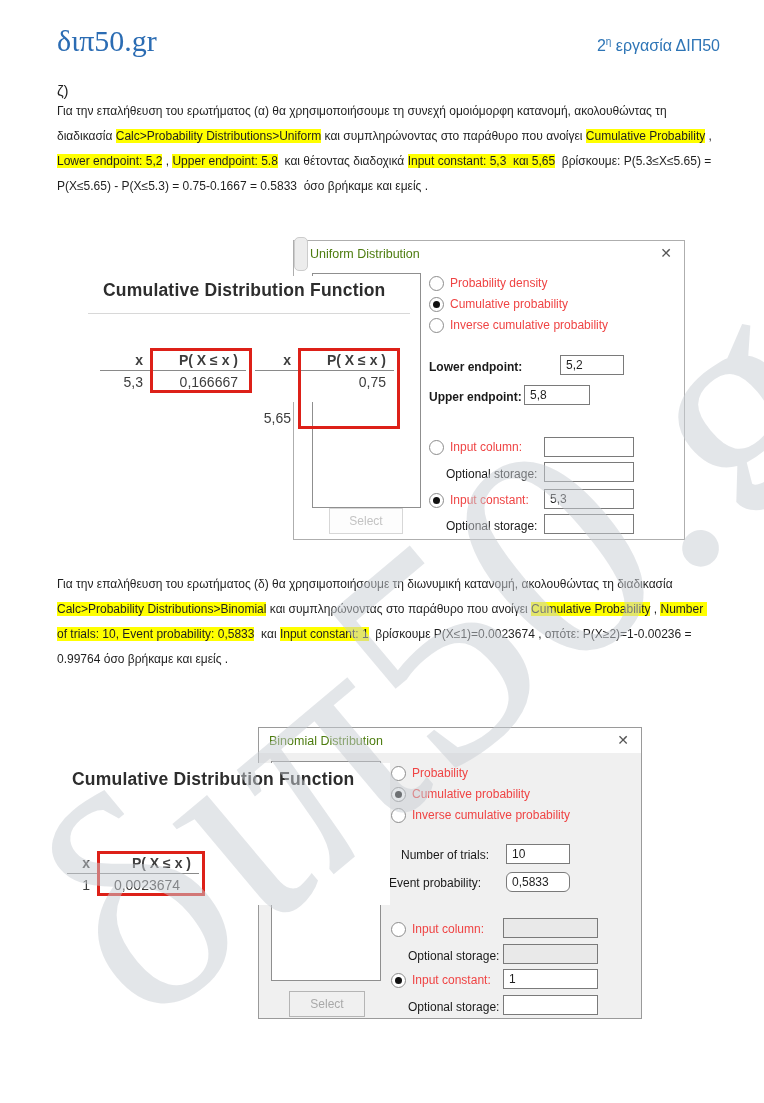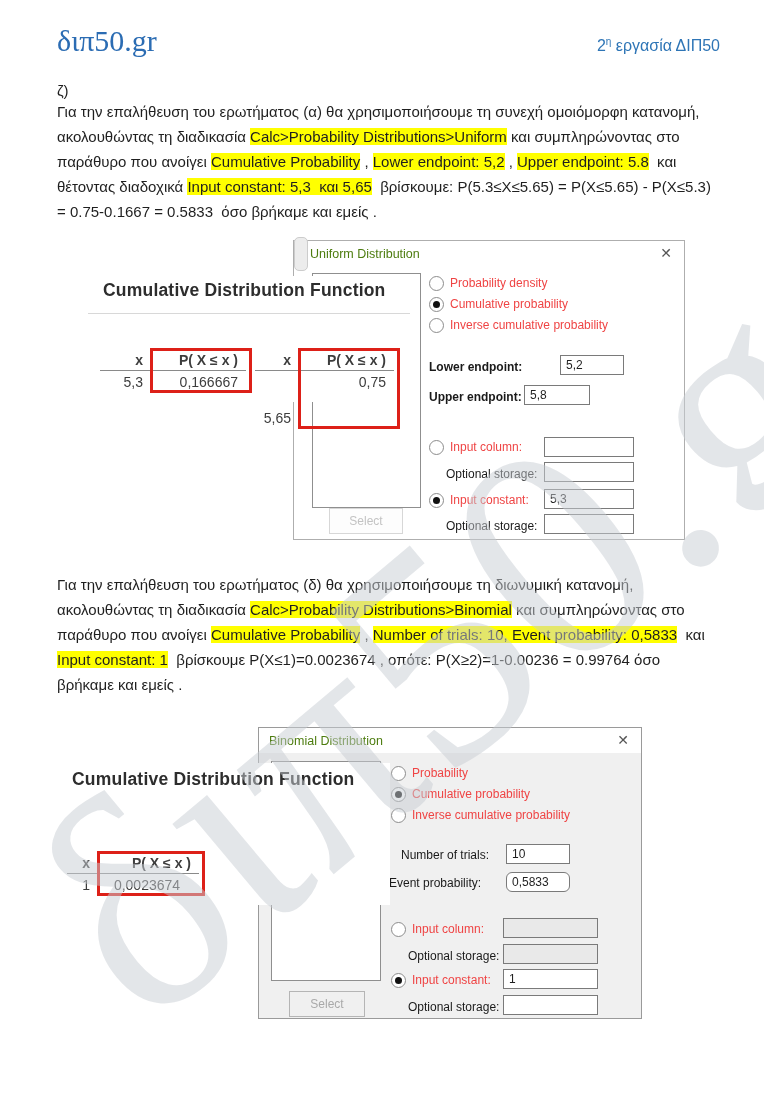--- a/index.html
+++ b/index.html
@@ -7,21 +7,21 @@
         font-family:"Liberation Sans",sans-serif;color:#1f1f1f;}
 
   
   .logo{position:absolute;left:57px;top:24px;font-family:"Liberation Serif",serif;
         font-size:30px;color:#2b6cb3;}
   .hdr-right{position:absolute;right:44px;top:36px;font-size:16px;color:#2e75b6;}
   .hdr-right sup{font-size:10px;}
 
   
   .zeta{position:absolute;left:57px;top:82px;font-size:15px;}
-  .para{position:absolute;left:57px;width:658px;font-size:15px;line-height:25px;
+  .para{position:absolute;left:57px;width:658px;font-size:12px;line-height:25px;
         white-space:pre-wrap;}
   #para1{top:99px;}
   #para2{top:572px;}
   .hl{background:#ffff00;}
 
   
   .watermark{position:absolute;left:-150px;top:430px;width:1250px;height:380px;
              line-height:380px;text-align:center;font-family:"Liberation Serif",serif;
              font-size:310px;color:#c9ced4;opacity:.5;transform:rotate(-40deg);
              z-index:60;pointer-events:none;white-space:nowrap;}

